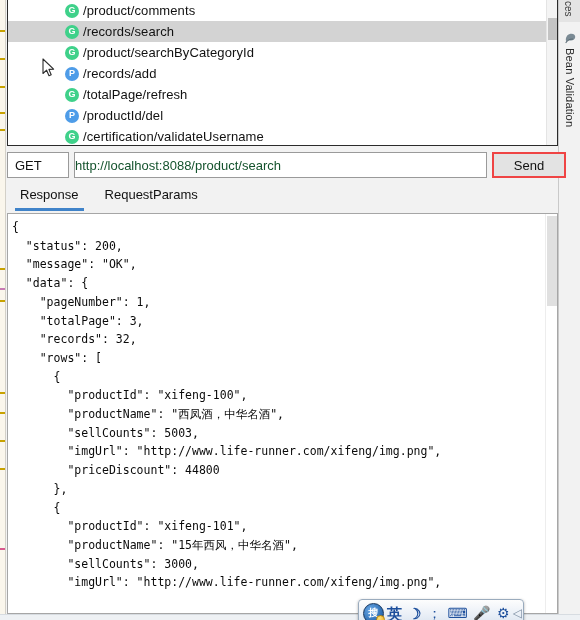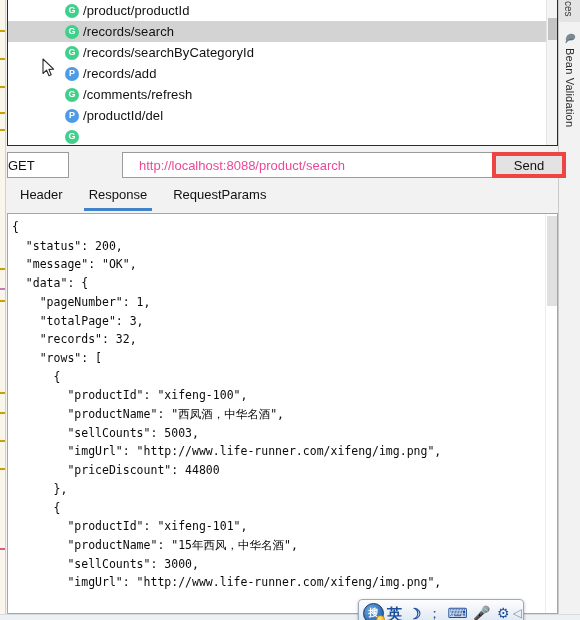--- a/index.html
+++ b/index.html
@@ -188,47 +188,47 @@
     position: absolute;
     left: 0;
     top: 0;
     width: 62px;
     height: 26px;
     background: #ffffff;
     border: 1px solid #9a9a9a;
     box-sizing: border-box;
     display: flex;
     align-items: center;
+    padding-left: 7px;
     font-size: 13px;
     color: #111;
   }
   .url-box {
     position: absolute;
     left: 67px;
     top: 0;
     width: 413px;
     height: 26px;
     background: #ffffff;
     border: 1px solid #9a9a9a;
     box-sizing: border-box;
     display: flex;
     align-items: center;
-    padding-left: 16px;
+    padding-left: 0;
     font-size: 13px;
-    color: #ec4899;
-    margin-left: 48px;
+    color: #14532d;
   }
   .send-btn {
     position: absolute;
     left: 485px;
     top: 0;
     width: 74px;
     height: 26px;
     background: #e3e3e3;
-    border: 4px solid #ef4444;
+    border: 2px solid #ef4444;
     box-sizing: border-box;
     display: flex;
     align-items: center;
     justify-content: center;
     font-size: 13px;
     color: #111;
     cursor: default;
   }
 
   
@@ -411,44 +411,45 @@
       <div class="tick" style="top: 412px; background: rgb(200, 162, 0);"></div>
       <div class="tick" style="top: 440px; background: rgb(200, 162, 0);"></div>
       <div class="tick" style="top: 468px; background: rgb(200, 162, 0);"></div>
       <div class="tick" style="top: 548px; background: rgb(216, 90, 142);"></div>
     </div>
 
   <div class="list-panel">
     <div class="endpoint-rows" id="endpoint-rows">
         <div class="endpoint-row">
           <span class="badge get">G</span>
-          <span class="ep-path">/product/productId</span>
+          <span class="ep-path">/product/comments</span>
         </div>
         <div class="endpoint-row selected">
           <span class="badge get">G</span>
           <span class="ep-path">/records/search</span>
         </div>
         <div class="endpoint-row">
           <span class="badge get">G</span>
-          <span class="ep-path">/records/searchByCategoryId</span>
+          <span class="ep-path">/product/searchByCategoryId</span>
         </div>
         <div class="endpoint-row">
           <span class="badge post">P</span>
           <span class="ep-path">/records/add</span>
         </div>
         <div class="endpoint-row">
           <span class="badge get">G</span>
-          <span class="ep-path">/comments/refresh</span>
+          <span class="ep-path">/totalPage/refresh</span>
         </div>
         <div class="endpoint-row">
           <span class="badge post">P</span>
           <span class="ep-path">/productId/del</span>
         </div>
         <div class="endpoint-row">
           <span class="badge get">G</span>
+          <span class="ep-path">/certification/validateUsername</span>
         </div>
       </div>
     <div class="list-scroll">
       <div class="thumb"></div>
     </div>
   </div>
 
   <svg class="cursor" viewBox="0 0 14 20">
     <path d="M1,1 L1,15.5 L4.6,12.2 L7.0,17.8 L9.2,16.8 L6.9,11.4 L11.6,11.2 Z" fill="#ffffff" stroke="#2b2b2b" stroke-width="1.1" stroke-linejoin="round"></path>
   </svg>
@@ -467,21 +468,20 @@
     </div>
   </div>
 
   <div class="request-bar">
     <div class="method-box">GET</div>
     <div class="url-box" placeholder="http://">http://localhost:8088/product/search</div>
     <div class="send-btn">Send</div>
   </div>
 
   <div class="tabs" id="tabs-container">
-      <div class="tab"><span>Header</span></div>
       <div class="tab active"><span>Response</span><span class="tab-underline"></span></div>
       <div class="tab"><span>RequestParams</span></div>
     </div>
 
   <div class="response-panel">
     <div class="code-area">
       <pre class="json">{
   "status": 200,
   "message": "OK",
   "data": {

